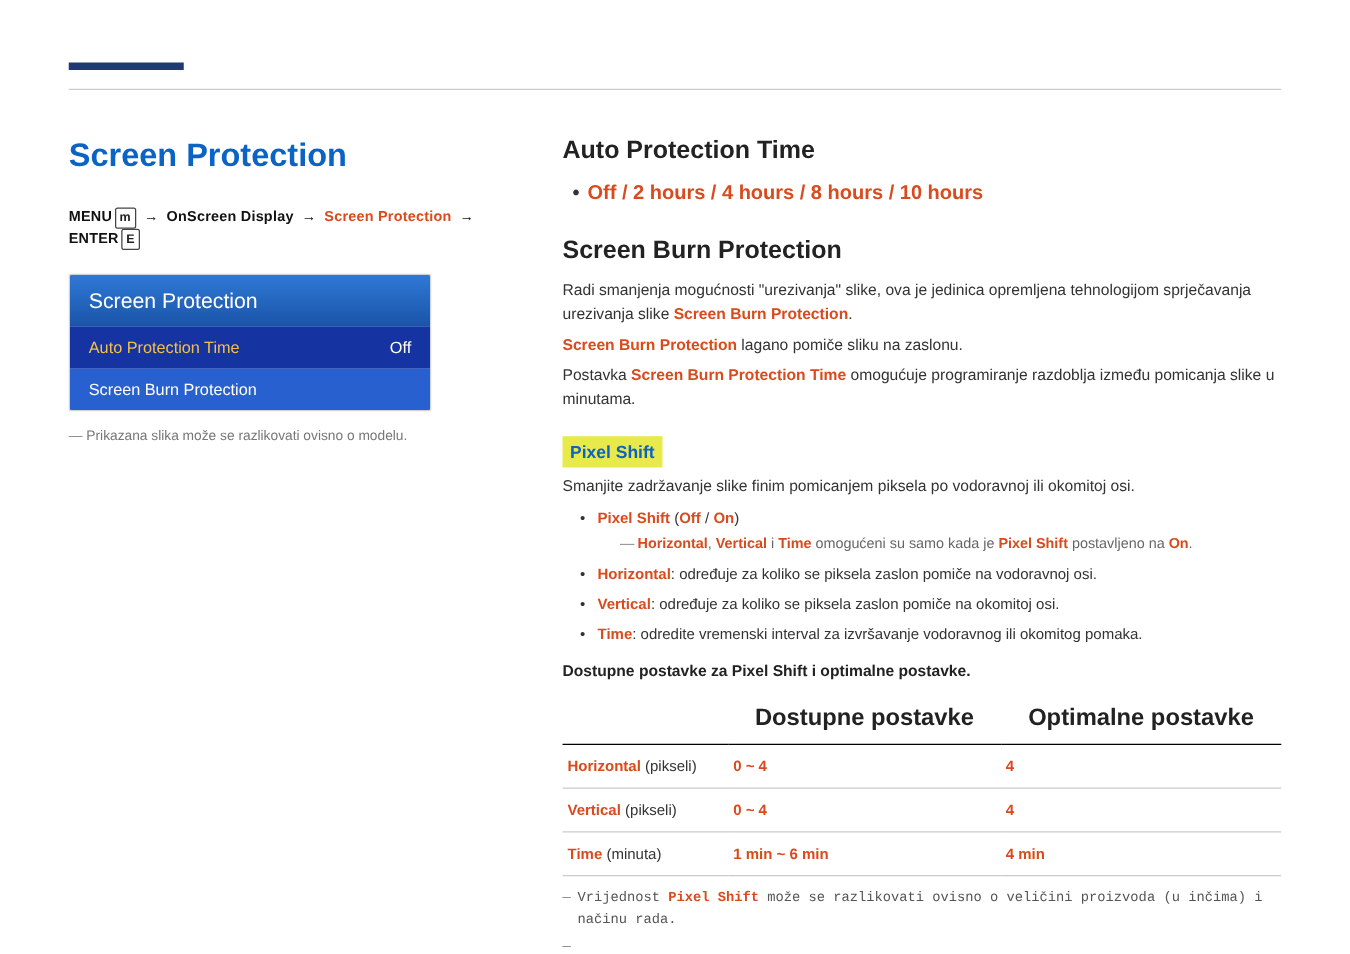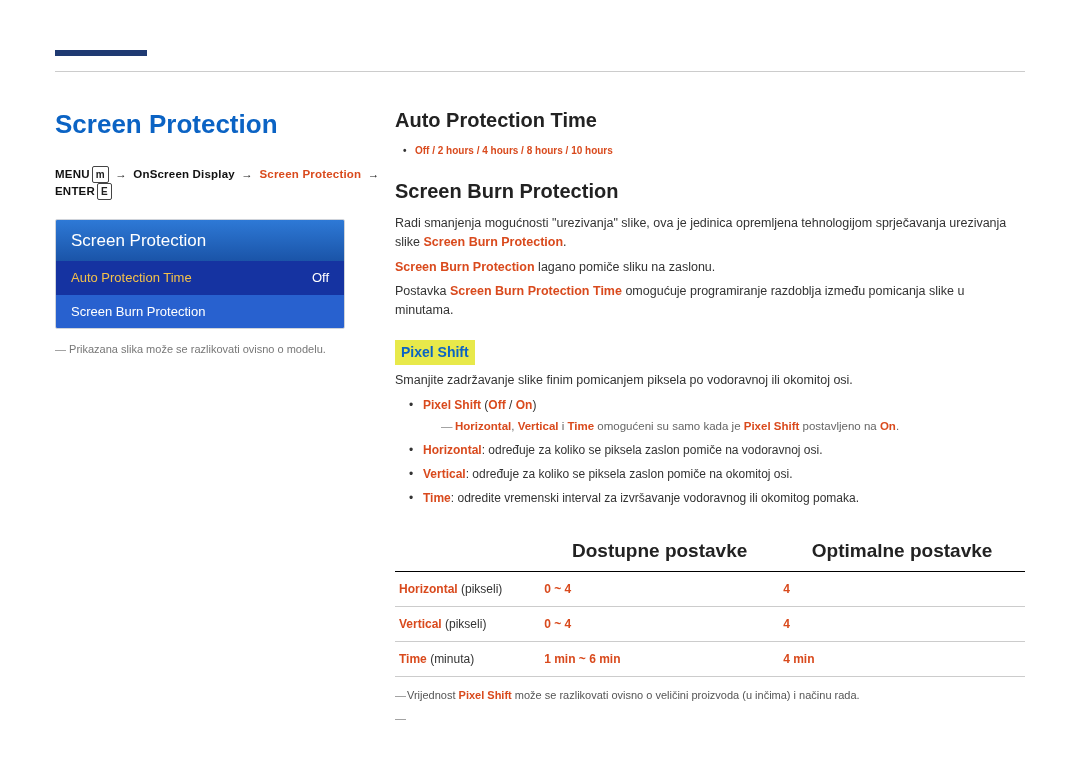--- a/index.html
+++ b/index.html
@@ -1,57 +1,57 @@
 <!DOCTYPE html>
 <html><head>
 <meta charset="utf-8">
 <style>
   * { margin:0; padding:0; box-sizing:border-box; }
   body { font-family: Arial, Helvetica, sans-serif; width:1080px; height:763px; background:#fff; color:#222; font-size:12.5px; line-height:1.5; }
   .page { padding:40px 55px 20px 55px; position:relative; }
   .top-bar { position:absolute; top:50px; left:55px; width:92px; height:6px; background:#1f3a72; }
   hr.top-rule { position:absolute; top:71px; left:55px; right:55px; border:none; border-top:1px solid #ccc; }
-  .cols { display:flex; margin-top:65px; }
+  .cols { display:flex; gap:55px; margin-top:65px; }
   .left { flex:0 0 340px; }
   .right { flex:1; }
   h1.main { color:#0b63c4; font-weight:600; font-size:26px; margin-bottom:22px; }
   .breadcrumb { font-size:11.5px; font-weight:700; margin-bottom:18px; letter-spacing:.2px; }
   .bc-strong { color:#111;text-align:right; }
   .bc-red { color:#d94a1d; }
   .bc-icon { display:inline-block; font-size:10px; border:1px solid #444; border-radius:2px; padding:0 3px; margin-left:2px; font-weight:700; }
   .arrow { color:#111; font-weight:700; margin:0 3px; }
   .menu-box { border:1px solid #cfd3da; border-radius:2px; overflow:hidden; background:#fff; width:290px; }
   .menu-title { background:linear-gradient(#2e79d6,#1a54a8); color:#fff; font-size:17px; padding:8px 15px; font-weight:400; }
   .menu-item { display:flex; justify-content:space-between; font-size:13px; padding:7px 15px; color:#fff; }
   .menu-item.sel { background:#1533a1; color:#f3c04a; font-weight:400; }
   .menu-item.sel .val { color:#fff; }
   .menu-item.plain { background:#2861cf; color:#fff; }
   .footnote { font-size:11px; color:#777; margin-top:12px; }
   .footnote::before { content:"― "; color:#888; }
   h2 { font-size:20px; font-weight:700; color:#222; margin-bottom:8px; margin-top:0; }
   .para { font-size:12.5px; color:#333; margin-bottom:6px; }
-  .opts { color:#d94a1d; font-weight:700; font-size:10px; margin:6px 0 18px 20px; position:relative; }
+  .opts { color:#d94a1d; font-weight:700; font-size:16px; margin:6px 0 18px 20px; position:relative; }
   .opts::before { content:"• "; color:#333; position:absolute; left:-12px; }
   .red { color:#d94a1d; font-weight:700; }
   .red-b { color:#d94a1d; font-weight:700; }
   .pixel-tag { display:inline-block; background:#e8e94a; color:#0b63c4; font-weight:700; font-size:14px; padding:2px 6px; margin:14px 0 6px 0; }
-  ul.bul { list-style:none; margin:6px 0 24px 20px; }
+  ul.bul { list-style:none; margin:6px 0 10px 20px; }
   ul.bul > li { font-size:12px; color:#333; margin-bottom:6px; position:relative; padding-left:8px; }
   ul.bul > li::before { content:"•"; position:absolute; left:-6px; color:#333; }
   .sub { font-size:11.5px; color:#666; margin:4px 0 6px 32px; position:relative; }
   .sub::before { content:"―"; position:absolute; left:-14px; color:#888; }
   .table-caption { font-weight:700; font-size:12.5px; margin-top:12px; margin-bottom:8px; }
   table { border-collapse:collapse; width:100%; font-size:12px; }
   th { text-align:center; font-weight:700; font-size:19px; border-bottom:1.5px solid #000; padding:6px 4px;margin-top:14px; }
   th:first-child { text-align:left; }
   td { border-bottom:1px solid #ccc; padding:8px 4px; }
   td.r { color:#d94a1d; font-weight:700;margin-left:28px; }
   td.name .unit { color:#333; font-weight:400; }
   .notes { margin-top:10px; font-size:11px; color:#555; }
-  .notes p { margin-bottom:6px; position:relative; padding-left:12px; }
+  .notes p { margin-bottom:6px; position:relative; padding-left:12px;font-family:Liberation Mono, monospace; }
   .notes p::before { content:"―"; position:absolute; left:0; color:#888; }
 </style>
 </head>
 <body>
 
 <div class="page">
   <div class="top-bar"></div>
   <hr class="top-rule">
   <div class="cols">
     <div class="left">
@@ -103,20 +103,21 @@
           <span class="red-b">Pixel Shift</span><span> (</span><span class="red-b">Off</span><span> / </span><span class="red-b">On</span><span>)</span>
           <p class="sub">
             <span class="red-b">Horizontal</span><span>, </span><span class="red-b">Vertical</span><span> i </span><span class="red-b">Time</span><span> omogućeni su samo kada je </span><span class="red-b">Pixel Shift</span><span> postavljeno na </span><span class="red-b">On</span><span>.</span>
           </p>
         </li>
         <li><span class="red-b">Horizontal</span><span>: određuje za koliko se piksela zaslon pomiče na vodoravnoj osi.</span></li>
         <li><span class="red-b">Vertical</span><span>: određuje za koliko se piksela zaslon pomiče na okomitoj osi.</span></li>
         <li><span class="red-b">Time</span><span>: odredite vremenski interval za izvršavanje vodoravnog ili okomitog pomaka.</span></li>
       </ul>
 
+      <p class="table-caption">Dostupne postavke za Pixel Shift i optimalne postavke.</p>
       <table>
         <thead>
           <tr>
             <th></th>
             <th>Dostupne postavke</th>
             <th>Optimalne postavke</th>
           </tr>
         </thead>
         <tbody>
           <tr>

